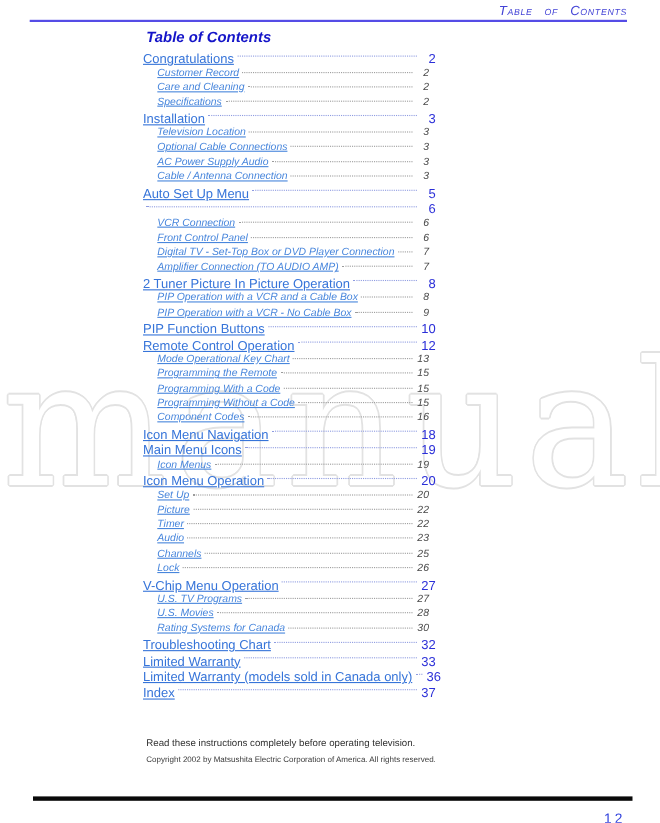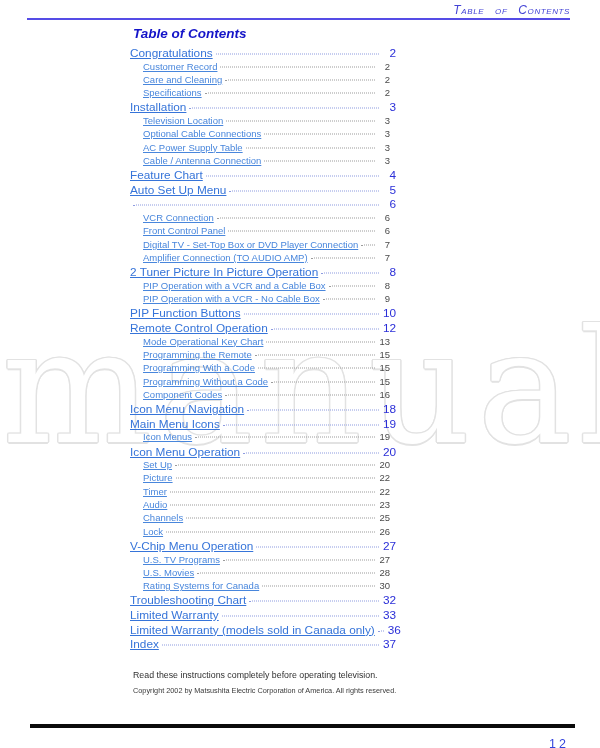--- a/index.html
+++ b/index.html
@@ -24,22 +24,22 @@
   .head-rule { position: absolute; top: 18px; left: 27px; width: 543px; height: 2px;
     background: #554ce6; }
 
   
   .page-title { position: absolute; top: 26px; left: 133px;
     font-weight: bold; font-style: italic; color: #1414c8; font-size: 13.5px; }
 
   
   .toc { position: absolute; top: 46px; left: 130px; width: 266px; }
   .toc-row { display: flex; align-items: baseline; white-space: nowrap; }
-  .toc-row.main { height: 14.6px; font-size: 11.8px; }
-  .toc-row.sub  { height: 13.3px; font-size: 9.5px; margin-left: 13px; margin-right: 6px; }
+  .toc-row.main { height: 14.6px; font-size: 11.8px; align-items: center; }
+  .toc-row.sub  { height: 13.3px; font-size: 9.5px; margin-left: 13px; margin-right: 6px; font-style: italic; }
   .toc-label { text-decoration: underline; }
   .toc-label.no-underline { text-decoration: none; }
   .main .toc-label { color: #3674d9; }
   .sub  .toc-label { color: #4886dc; }
   .toc-dots { flex: 1; margin: 0 3px; border-bottom: 1.6px dotted #9b9b9b;
     transform: translateY(-2.5px); min-width: 6px; }
   .main .toc-dots { border-bottom-color: #8e9be0; }
   .toc-page { text-align: right; }
   .main .toc-page { color: #2b2fd8; min-width: 14px; }
   .sub  .toc-page { color: #4a4a4a; min-width: 12px; }
@@ -96,33 +96,28 @@
           <span class="toc-label">Television Location</span>
           <span class="toc-dots"></span>
           <span class="toc-page">3</span>
         </div>
         <div class="toc-row sub">
           <span class="toc-label">Optional Cable Connections</span>
           <span class="toc-dots"></span>
           <span class="toc-page">3</span>
         </div>
         <div class="toc-row sub">
-          <span class="toc-label">AC Power Supply Table</span>
+          <span class="toc-label">AC Power Supply Audio</span>
           <span class="toc-dots"></span>
           <span class="toc-page">3</span>
         </div>
         <div class="toc-row sub">
           <span class="toc-label">Cable / Antenna Connection</span>
           <span class="toc-dots"></span>
           <span class="toc-page">3</span>
-        </div>
-        <div class="toc-row main">
-          <span class="toc-label">Feature Chart</span>
-          <span class="toc-dots"></span>
-          <span class="toc-page">4</span>
         </div>
         <div class="toc-row main">
           <span class="toc-label">Auto Set Up Menu</span>
           <span class="toc-dots"></span>
           <span class="toc-page">5</span>
         </div>
         <div class="toc-row main">
           <span class="toc-dots"></span>
           <span class="toc-page">6</span>
         </div>

